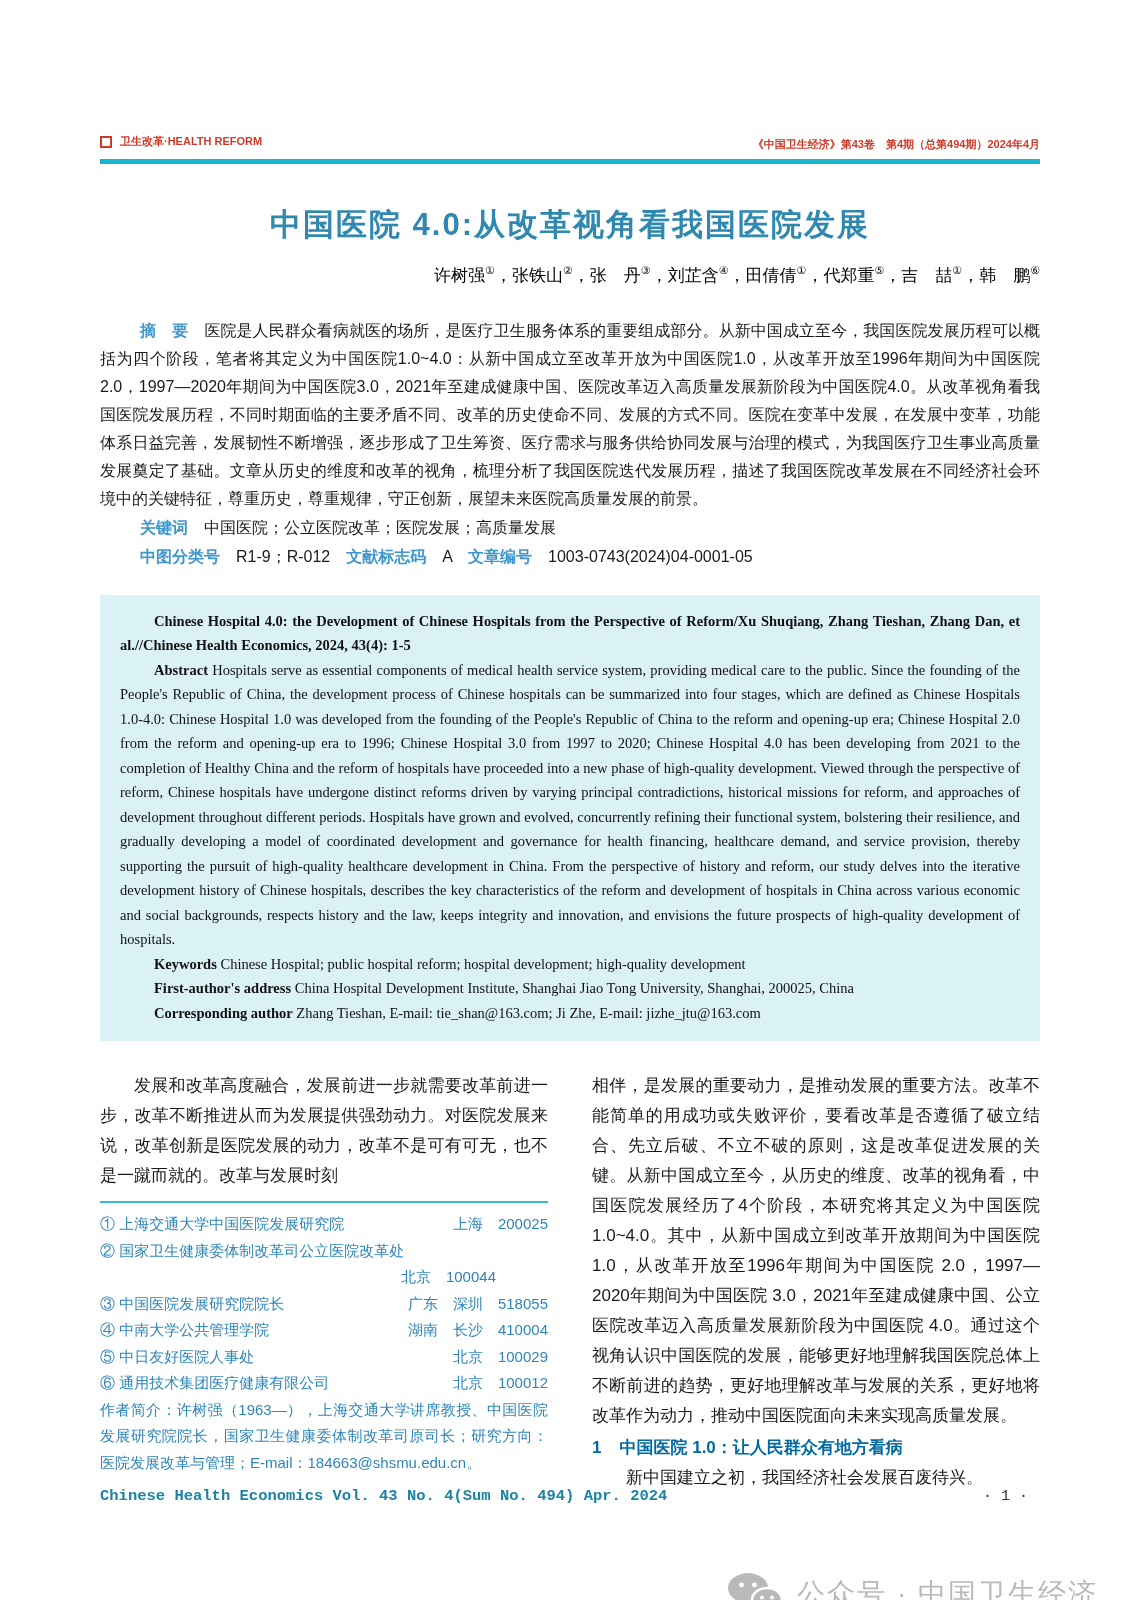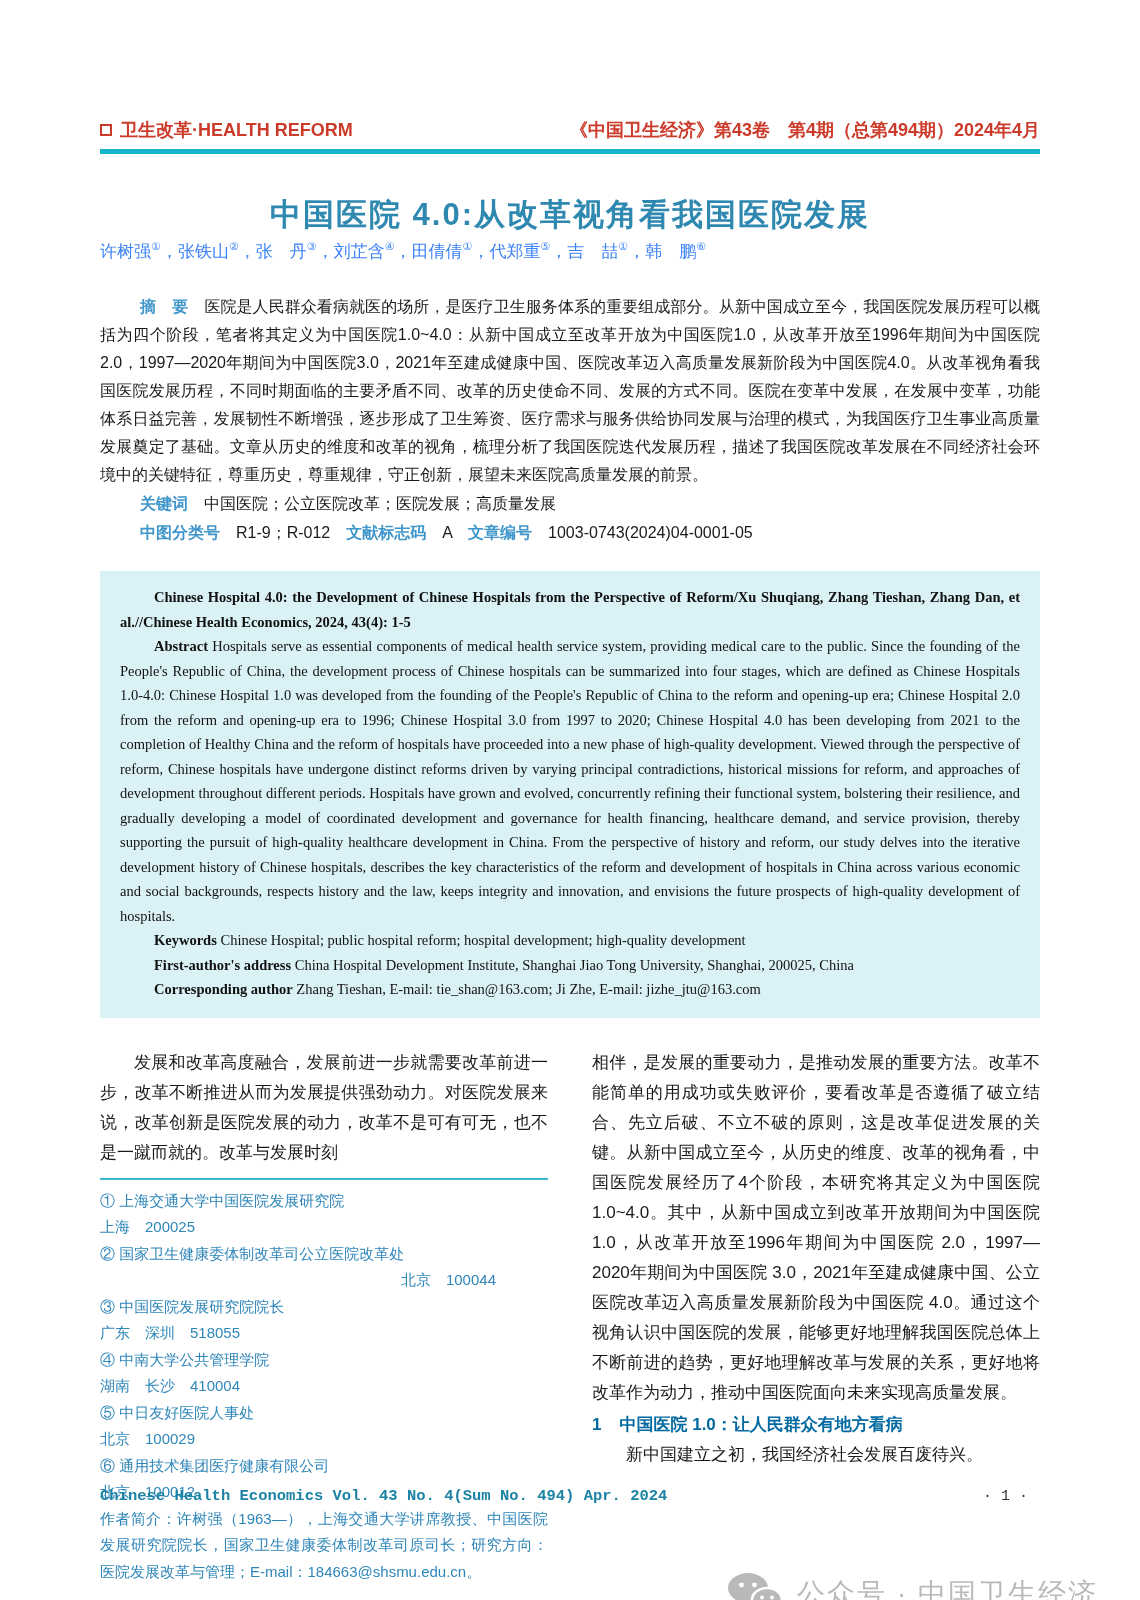--- a/index.html
+++ b/index.html
@@ -12,34 +12,34 @@
     overflow:hidden;
     font-family:"Liberation Sans", sans-serif;
     color:#1a1a1a;
   }
   .content { padding:0 100px; }
 
   
   .head-row {
     padding-top:118px;
     display:flex; justify-content:space-between; align-items:baseline;
-    color:#cc3a2a; font-size:18px; font-weight:bold;
+    color:#cc3a2a; font-size:11px; font-weight:bold;margin-top:16px;
   }
   .head-left { display:flex; align-items:center; gap:8px; }
   .head-box {
     width:12px; height:12px; border:2px solid #cc3a2a; display:inline-block;
   }
   .head-rule { margin-top:7px; height:5px; background:#16b7cb; }
 
   
   .article-title {
     margin-top:40px; text-align:center;
     font-size:31px; font-weight:bold; color:#2f88b0; letter-spacing:2px;
   }
-  .authors { margin-top:4px; text-align:left; font-size:17px; color:#3b82f6; }
+  .authors { margin-top:18px; text-align:right; font-size:17px; color:#000000; }
   .authors sup { font-size:11px; vertical-align:super; }
 
   
   .zh-abstract { margin-top:30px; font-size:16px; line-height:28px; text-align:justify; }
   .zh-abstract .lead-indent { display:inline-block; width:40px; }
   .blue-label { color:#3f96ca; font-weight:bold;margin-top:28px; }
   .zh-meta { font-size:16px; line-height:29px; padding-left:40px; }
 
   
   .en-box {
@@ -52,21 +52,21 @@
   .en-box p { text-indent:34px; }
   .en-box .cite { font-weight:bold; }
 
   
   .body-cols { margin-top:30px; display:flex; gap:44px; }
   .col { flex:1; font-size:17px; line-height:30px; text-align:justify; }
   .col p.indent { text-indent:34px; }
 
   .foot-divider { margin-top:10px; height:2px; background:#3ab7cd; width:100%; }
   .footnotes { margin-top:8px; color:#2f86b9; font-size:15px; line-height:26.5px; }
-  .affil-row { display:flex; justify-content:space-between;flex-direction:column; }
+  .affil-row { display:flex; justify-content:space-between; }
   .affil-row.two-line { flex-wrap:wrap; }
   .affil-row.two-line .affil-name { width:100%; }
   .affil-row.two-line .affil-loc { margin-left:auto; padding-right:52px; }
   .fn-para { text-align:justify; }
 
   .section-head { color:#0369a1; font-weight:bold; font-size:17px; margin-top:2px; }
   .section-head .sec-no { margin-right:18px; }
 
   
   .footer {

